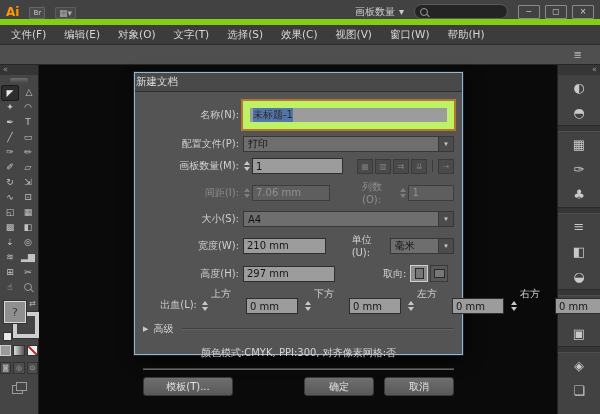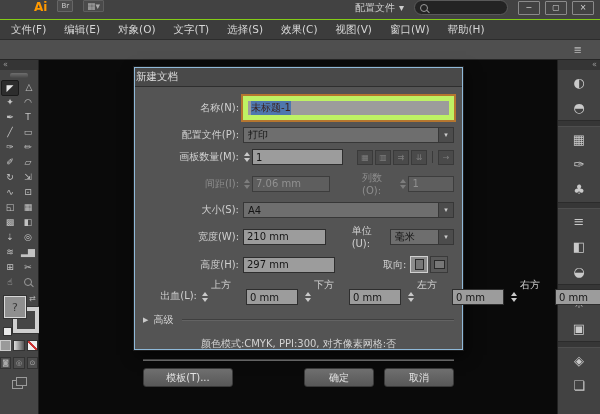--- a/index.html
+++ b/index.html
@@ -2,22 +2,22 @@
 <html><head>
 <meta charset="utf-8">
 <style>
   html,body{margin:0;padding:0;}
   body{width:600px;height:414px;overflow:hidden;background:#0b0b0b;
        font-family:"DejaVu Sans","Liberation Sans",sans-serif;
        -webkit-font-smoothing:antialiased;}
   .app{position:relative;width:600px;height:414px;background:#0b0b0b;}
 
   
-  .titlebar{height:19px;background:#424242;display:flex;align-items:flex-start;
-            border-bottom:1px solid #84cc16;padding-left:28px;}
+  .titlebar{height:19px;background:#424242;display:flex;align-items:flex-end;
+            border-bottom:6px solid #84cc16;}
   .logo{color:#f90;font-weight:bold;font-size:12px;margin:0 10px 0 6px;}
   .chipbtn{font-size:7px;color:#ccc;background:#4c4c4c;border:1px solid #666;
            padding:1px 3px;margin-right:10px;border-radius:1px;}
   .arrangebtn{display:flex;align-items:center;color:#aaa;font-size:9px;background:#4a4a4a;
            border:1px solid #5e5e5e;padding:0 3px;border-radius:1px;}
   .tb-right{margin-left:auto;display:flex;align-items:center;gap:10px;margin-right:6px;}
   .workspace{color:#ccc;font-size:10px;display:flex;align-items:center;gap:4px;}
   .search{display:flex;align-items:center;background:#242424;border:1px solid #5a5a5a;
           border-radius:8px;height:13px;width:82px;padding:0 5px;}
   .search input{background:transparent;border:none;outline:none;color:#ccc;
@@ -100,21 +100,21 @@
        flex:none;margin-right:1px;align-items:center;}
   .stepper i{width:0;height:0;border-left:3px solid transparent;border-right:3px solid transparent;}
   .stepper .up{border-bottom:4px solid #c9c9c9;}
   .stepper .dn{border-top:4px solid #c9c9c9;}
   .dis .stepper .up{border-bottom-color:#7d7d7d;}
   .dis .stepper .dn{border-top-color:#7d7d7d;}
   .select{display:flex;align-items:center;background:#6e6e6e;border:1px solid #373737;height:14px;}
   .select .val{flex:1;color:#141414;padding:0 4px;}
   .select .arr{width:14px;align-self:stretch;background:#4c4c4c;border-left:1px solid #373737;
        color:#ccc;font-size:7px;display:flex;align-items:center;justify-content:center;}
-  .nameinp{flex:1;background:#9c9c9c;border:5px solid #bef264;outline:2px solid #b5762f;
+  .nameinp{flex:1;background:#9c9c9c;border:7px solid #bef264;outline:2px solid #b5762f;
        height:14px;display:flex;align-items:center;padding:0 3px;color:#161616;}
   .nameinp .hl{background:#4f77ad;color:#3c2420;}
   .abicons{display:flex;align-items:center;gap:2px;margin-left:14px;}
   .abico{width:14px;height:13px;background:#4a4a4a;border:1px solid #3a3a3a;color:#7e7e7e;
        font-size:8px;display:flex;align-items:center;justify-content:center;}
   .abdiv{width:1px;height:12px;background:#3a3a3a;margin:0 3px;}
   .orient{display:flex;gap:2px;}
   .obtn{width:16px;height:15px;display:flex;align-items:center;justify-content:center;
         background:#595959;border:1px solid #3a3a3a;}
   .obtn.on{background:#8c8c8c;border-color:#d0d0d0;}
@@ -146,21 +146,21 @@
 
   <div class="titlebar">
     <span class="logo">Ai</span>
     <span class="chipbtn">Br</span>
     <span class="arrangebtn">
       <span>▦</span>
       <span>▾</span>
     </span>
     <div class="tb-right">
       <span class="workspace">
-        <span>配置文件</span>
+        <span>画板数量</span>
         <span>▾</span>
       </span>
       <span class="search">
         <span class="mag"></span>
         <input value="" style="">
       </span>
       <span class="winbtns">
         <span class="winbtn">─</span>
         <span class="winbtn">▢</span>
         <span class="winbtn">×</span>

